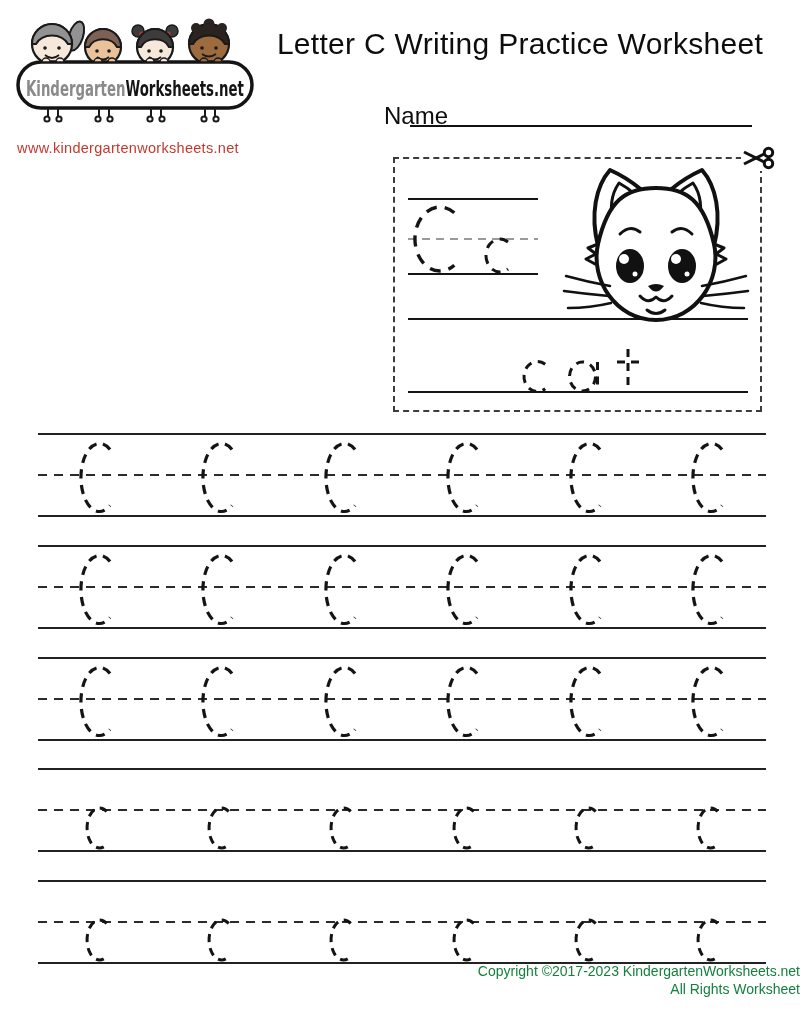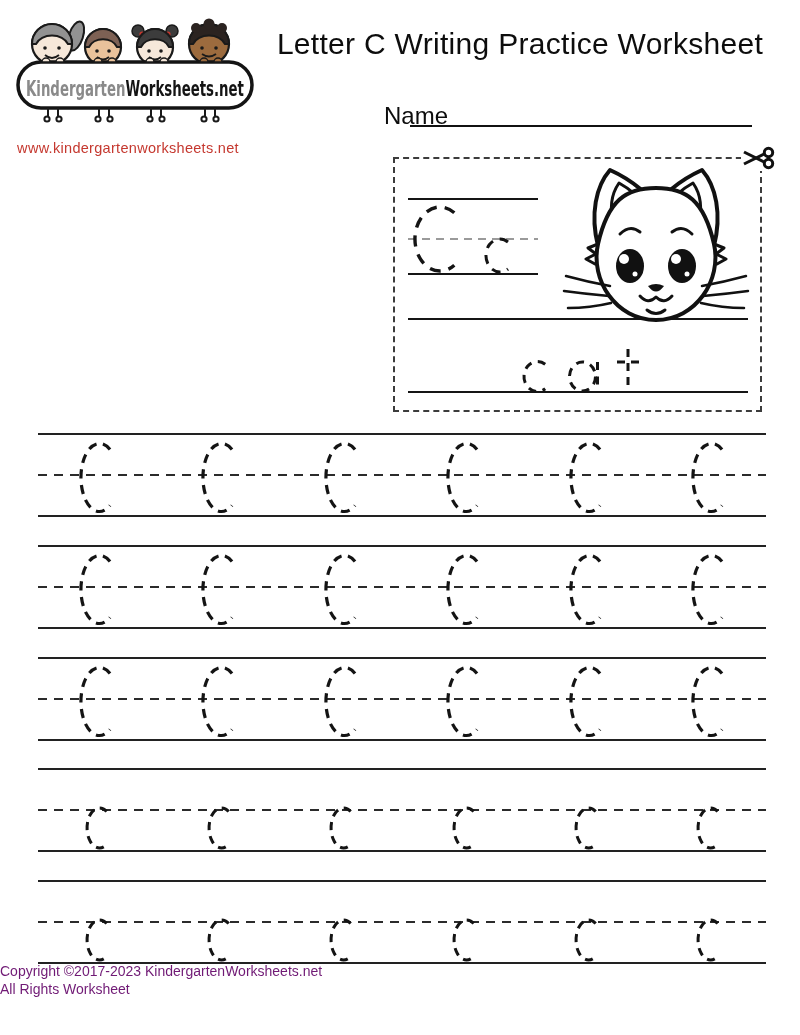--- a/index.html
+++ b/index.html
@@ -33,22 +33,22 @@
   .row .mid{position:absolute;left:0;right:0;top:41px;height:2px;
             background:repeating-linear-gradient(90deg,#2b2b2b 0 9px,transparent 9px 16px);}
   .letters{position:absolute;left:0;right:0;top:0;bottom:0;display:flex;
            justify-content:space-between;align-items:flex-start;}
   .row.upper .letters{padding-left:40px;padding-right:32px;}
   .row.lower .letters{padding-left:46px;padding-right:40px;}
   .row.upper .letters svg{margin-top:6px;}
   .row.lower .letters svg{margin-top:37px;}
 
   
-  .footer{position:absolute;left:0;top:962px;width:100%;text-align:left;
-          color:#701a75;font-size:14px;line-height:18px;}
+  .footer{position:absolute;left:0;top:962px;width:100%;text-align:right;
+          color:#15803d;font-size:14px;line-height:18px;}
 </style>
 </head>
 <body>
 
 <div class="page">
 
   <div class="logo-wrap">
     <svg width="252" height="118" viewBox="0 0 252 118">
 
       <g>

